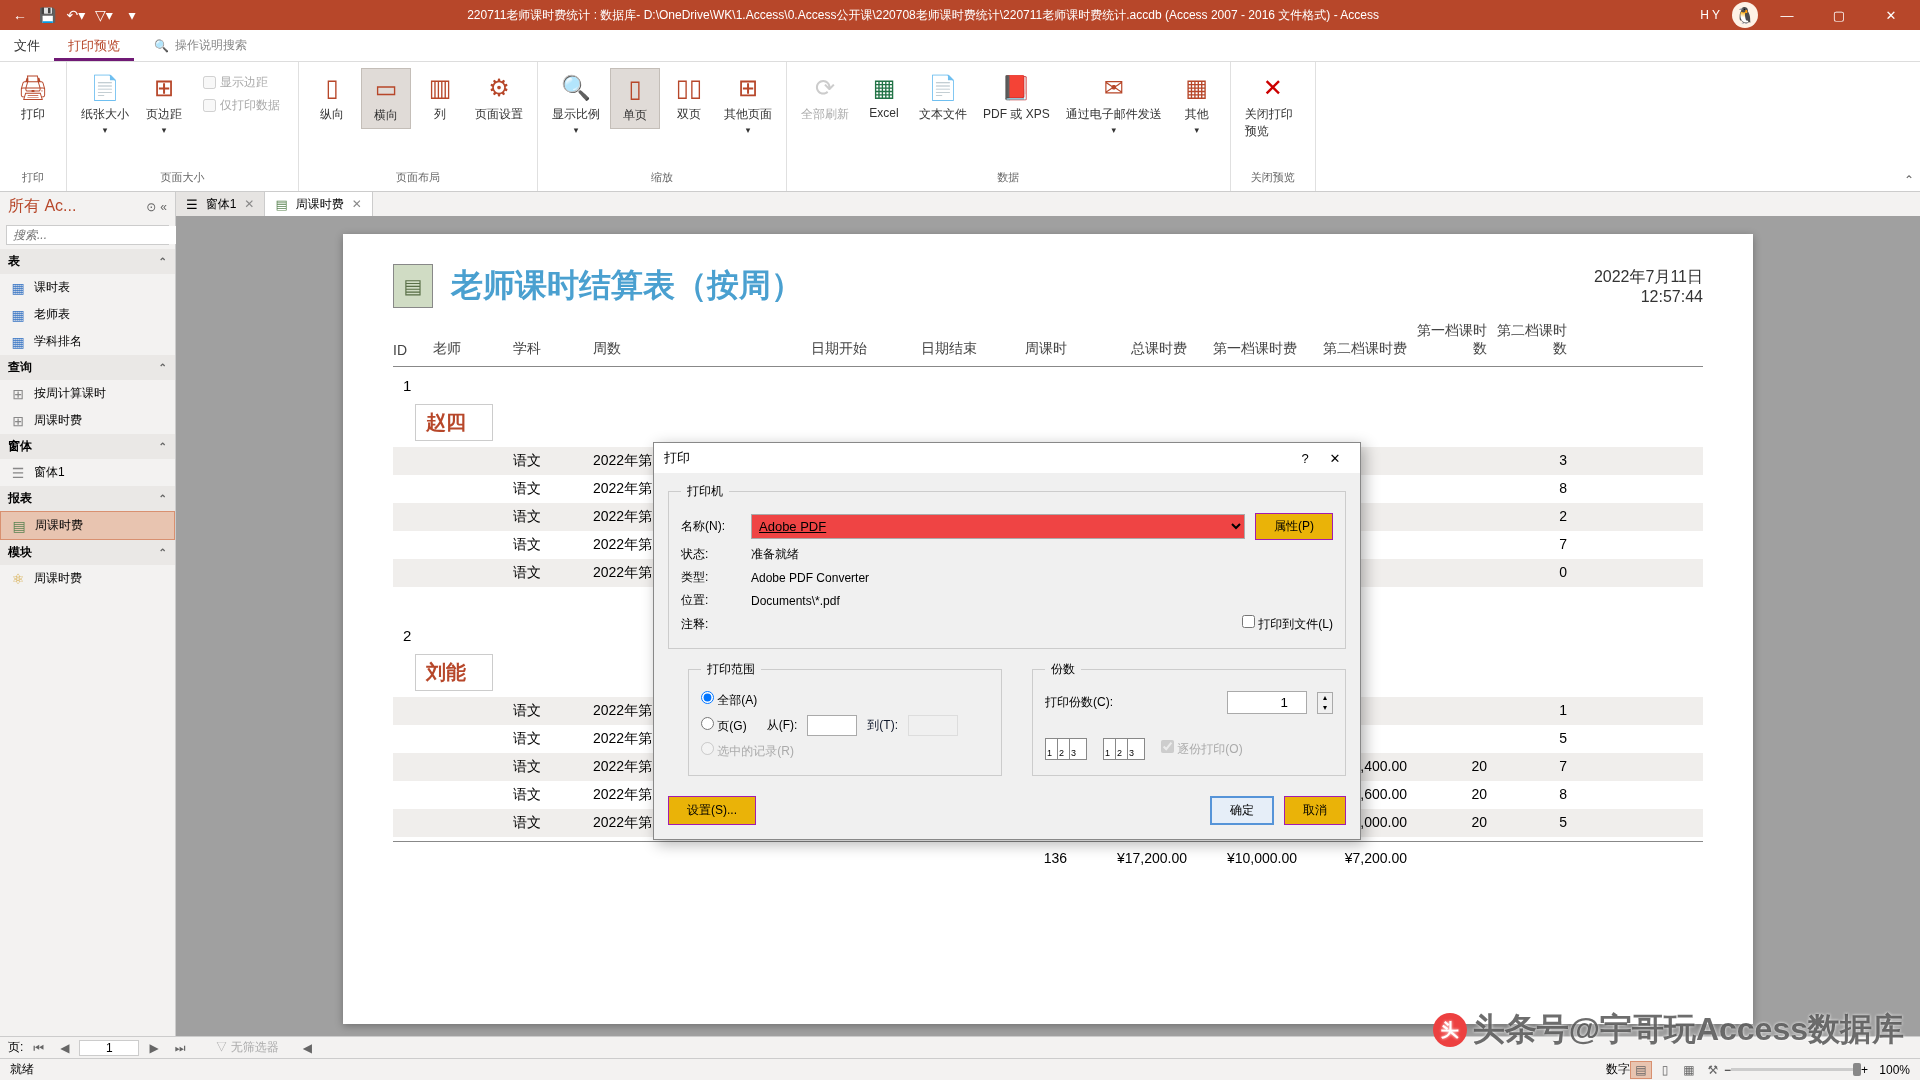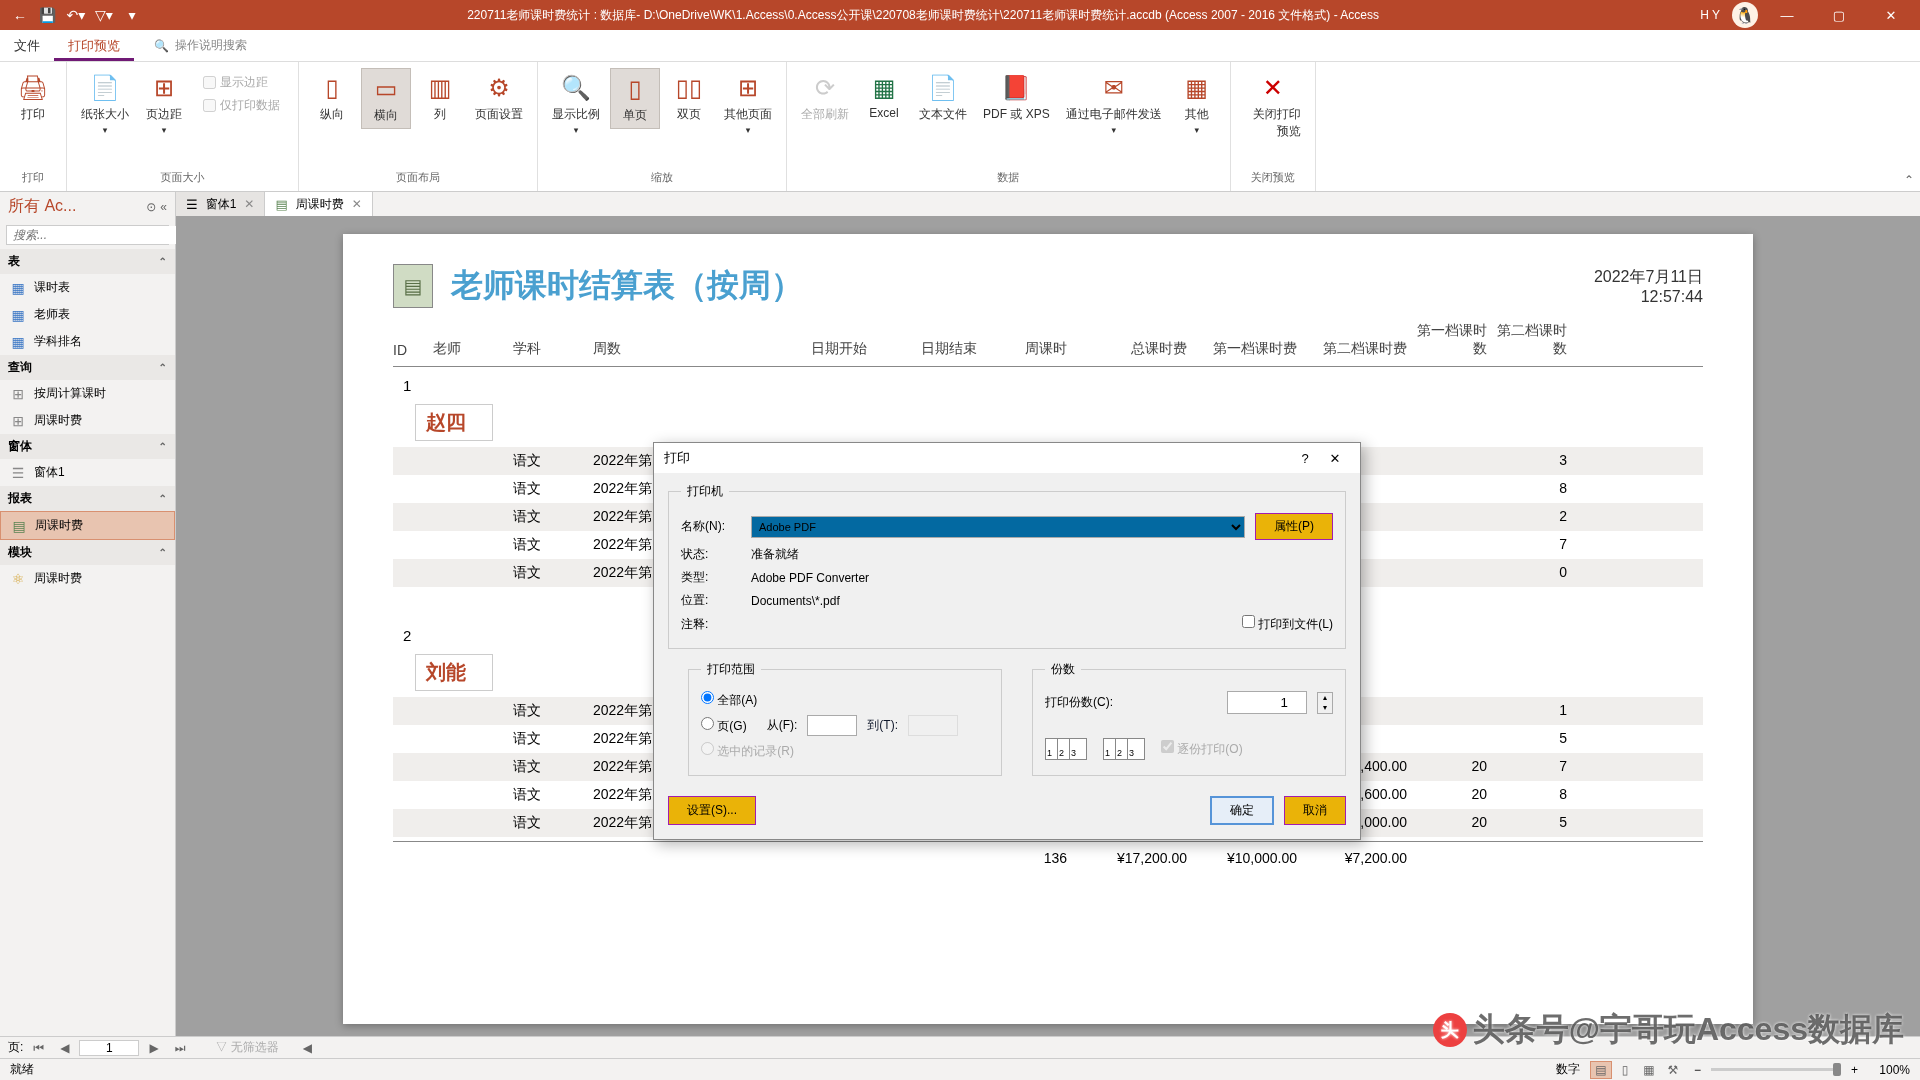--- a/index.html
+++ b/index.html
@@ -85,40 +85,40 @@
 .totals-row div { text-align: right; padding-right: 6px; }
 
 
 .page-nav { height: 22px; background: #f3f2f1; border-top: 1px solid #ccc; display: flex; align-items: center; gap: 4px; padding: 0 8px; font-size: 12px; }
 .page-nav input { width: 60px; border: 1px solid #ccc; padding: 0 4px; text-align: center; font-size: 12px; }
 .page-nav .nav-btn { padding: 0 6px; cursor: pointer; color: #666; }
 
 
 .statusbar { height: 22px; background: #f3f2f1; border-top: 1px solid #ccc; display: flex; align-items: center; padding: 0 10px; font-size: 12px; }
 .statusbar .status-text { flex: 1; }
-.statusbar .status-right { display: flex; align-items: center; gap: 10px; }
+.statusbar .status-right { display: flex; align-items: center; }
 .view-btns { display: flex; gap: 2px; }
 .view-btn { width: 22px; height: 18px; display: flex; align-items: center; justify-content: center; border: 1px solid transparent; cursor: pointer; color: #666; }
 .view-btn.active { background: #e8c4b0; border-color: #d89070; }
 .zoom-slider { width: 130px; height: 3px; background: #ccc; position: relative; }
 .zoom-slider::after { content: ''; position: absolute; right: 0; top: -5px; width: 8px; height: 13px; background: #888; border-radius: 2px; }
 .zoom-val { width: 42px; text-align: right; }
 
 
 .dialog-overlay { position: absolute; left: 0; top: 0; width: 100%; height: 100%; pointer-events: none; }
 .print-dialog { position: absolute; left: 653px; top: 442px; width: 708px; background: #f0f0f0; border: 1px solid #888; box-shadow: 4px 4px 14px rgba(0,0,0,0.3); pointer-events: auto; font-size: 12px; }
 .dialog-title { display: flex; align-items: center; padding: 6px 10px; background: white; }
 .dialog-title .title-text { flex: 1; font-size: 13px; }
 .dialog-title .btn { width: 30px; text-align: center; cursor: pointer; font-size: 13px; }
 .dialog-body { padding: 10px 14px 14px; }
 fieldset { border: 1px solid #ccc; padding: 10px 12px 12px; margin-bottom: 12px; }
 legend { padding: 0 6px; font-size: 12px; }
 .field-row { display: flex; align-items: center; gap: 10px; padding: 3px 0; }
 .field-row .label { width: 60px; }
-.field-row select { flex: 1; padding: 3px; border: 1px solid #aaa; background: #0369a1; font-size: 11px; }
+.field-row select { flex: 1; padding: 3px; border: 1px solid #aaa; background: #ef4444; font-size: 13px; text-decoration: underline; }
 .dlg-btn { padding: 4px 18px; border: 1px solid #a21caf; background: #eab308; cursor: pointer; font-size: 12px; }
 .dlg-btn.primary { border: 2px solid #5694d8; background: #e6eef8; }
 .two-col { display: flex; gap: 10px; }
 .two-col fieldset { flex: 1; margin-left: 20px; }
 .copies-input { width: 80px; border: 1px solid #aaa; text-align: right; padding: 3px 18px 3px 4px; position: relative; }
 .spinner { display: inline-flex; flex-direction: column; border: 1px solid #aaa; }
 .spinner span { width: 14px; height: 10px; display: flex; align-items: center; justify-content: center; font-size: 8px; cursor: pointer; background: #f0f0f0; }
 .collate-icon { display: inline-flex; gap: 2px; }
 .collate-icon .pg { width: 18px; height: 22px; border: 1px solid #888; background: white; font-size: 9px; display: flex; align-items: flex-end; justify-content: flex-start; padding: 1px; position: relative; }
 .dlg-footer { display: flex; justify-content: space-between; padding-top: 8px; }
@@ -264,21 +264,21 @@
           <span>其他</span>
           <span style="font-size:9px">▾</span>
         </div>
     </div>
     <div class="group-label">数据</div>
   </div>
   <div class="ribbon-group">
     <div class="group-items">
       <div class="ribbon-btn">
           <span class="ribbon-icon" style="color:#c00">✕</span>
-          <span style="max-width:56px;text-align:right">关闭打印预览</span>
+          <span style="max-width:56px;text-align:left">关闭打印预览</span>
         </div>
     </div>
     <div class="group-label">关闭预览</div>
   </div>
   <span class="ribbon-collapse">⌃</span>
 </div>
 
 <div class="main">
   <div class="nav-panel">
     <div class="nav-header">

